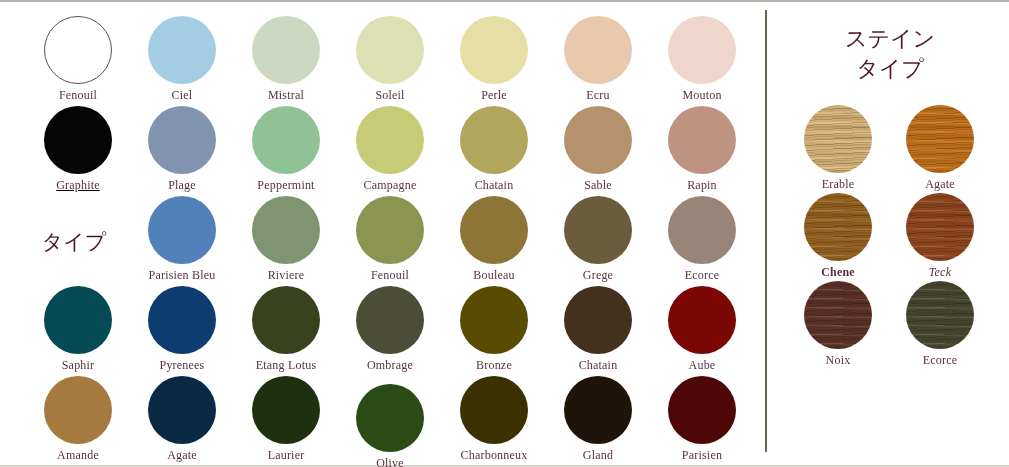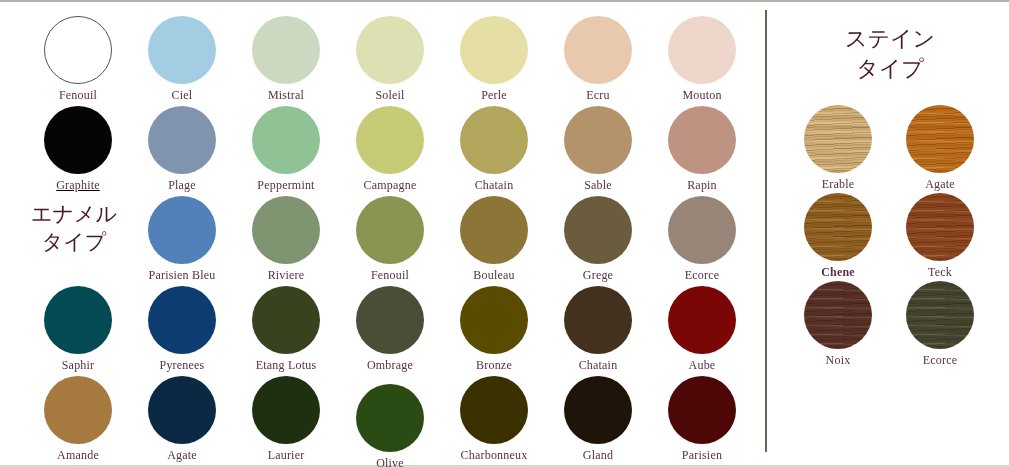--- a/index.html
+++ b/index.html
@@ -99,21 +99,21 @@
   }
   #enamel-heading{left:10px;top:198px;width:128px;}
   #stain-heading{left:800px;top:22px;width:180px;font-size:22px;}
 </style>
 </head>
 <body>
 
 <div id="page">
 
   <div class="heading" id="enamel-heading">
-    <span>エナメル</span><br>
+    <br>
     <span>タイプ</span>
   </div>
 
   <div id="enamel-grid">
       <div class="cell" style="left: 26px; top: 14px;">
         <div class="disc outlined" style="background: rgb(255, 255, 255);"></div>
         <span class="label">Fenouil</span>
       </div>
       <div class="cell" style="left: 130px; top: 14px;">
         <div class="disc" style="background: rgb(163, 205, 227);"></div>
@@ -271,21 +271,21 @@
         </div>
         <span class="label">Agate</span>
       </div>
       <div class="cell" style="left: 786px; top: 191px; font-weight: bold;">
         <div class="disc" style="background: rgb(154, 101, 32);">
           <div class="grain"></div>
           <div class="grain2"></div>
         </div>
         <span class="label">Chene</span>
       </div>
-      <div class="cell" style="left: 888px; top: 191px;">
+      <div class="cell" style="left: 888px; top: 191px; font-style: italic;">
         <div class="disc" style="background: rgb(149, 72, 31);">
           <div class="grain"></div>
           <div class="grain2"></div>
         </div>
         <span class="label">Teck</span>
       </div>
       <div class="cell" style="left: 786px; top: 279px;">
         <div class="disc" style="background: rgb(94, 51, 40);">
           <div class="grain"></div>
           <div class="grain2"></div>

